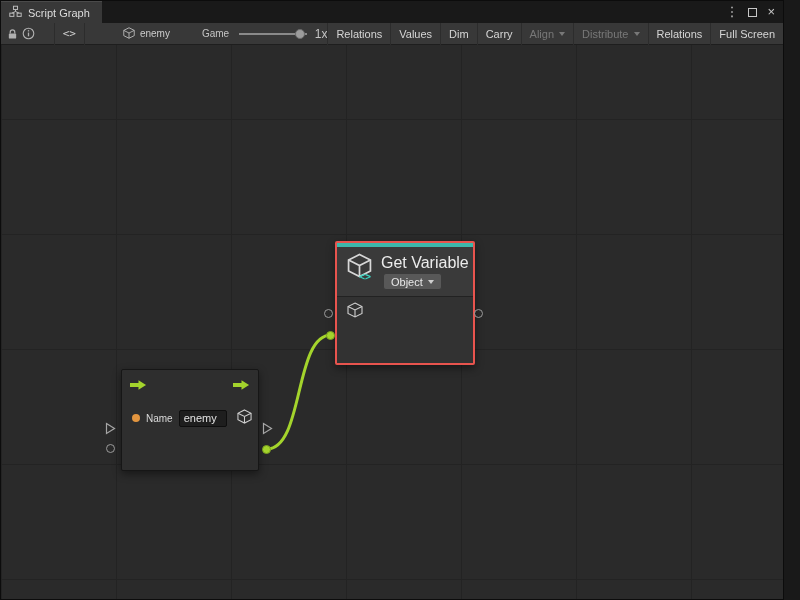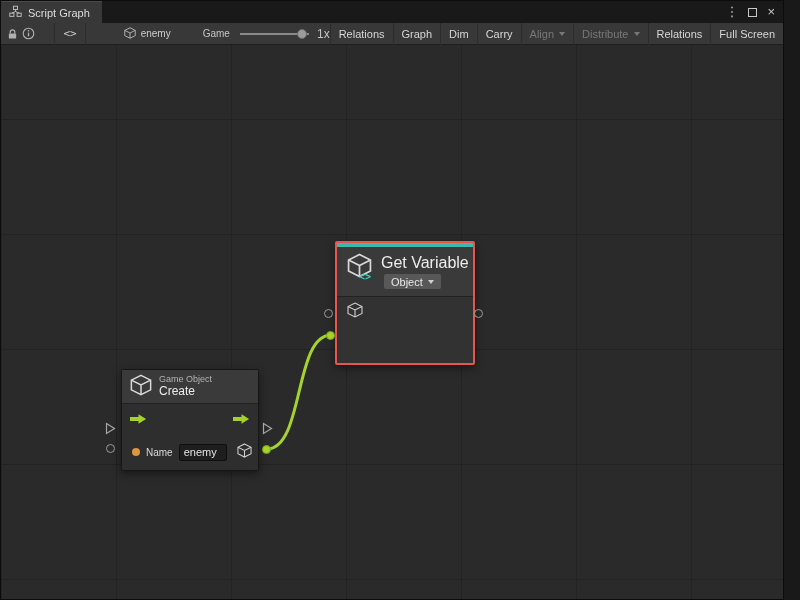--- a/index.html
+++ b/index.html
@@ -137,21 +137,21 @@
       <span class="track"></span>
       <span class="thumb"></span>
     </span>
     <span class="zoom-value" style="font-size:12px;">1x</span>
 
     <div class="tb-buttons">
       <div class="tb-btn">
           <span>Relations</span>
         </div>
       <div class="tb-btn">
-          <span>Graph</span>
+          <span>Values</span>
         </div>
       <div class="tb-btn">
           <span>Dim</span>
         </div>
       <div class="tb-btn">
           <span>Carry</span>
         </div>
       <div class="tb-btn disabled">
           <span>Align</span>
           <span class="caret"></span>
@@ -169,34 +169,20 @@
     </div>
   </div>
 
   <div class="canvas">
 
     <svg class="wire-svg">
       <path d="M 266 404 C 303 404, 293 290, 330 290" fill="none" stroke="#a4d42c" stroke-width="3" stroke-linecap="round"></path>
     </svg>
 
     <div class="node node-create">
-      <div class="node-header">
-        <span>
-          <svg width="22" height="22" viewBox="0 0 16 16">
-              <g fill="none" stroke="#d8d8d8" stroke-width="1.1">
-                <path d="M8 1 L15 4.5 V11.5 L8 15 L1 11.5 V4.5 Z"></path>
-                <path d="M1 4.5 L8 8 L15 4.5 M8 8 V15"></path>
-              </g>
-            </svg>
-        </span>
-        <span class="nc-titles">
-          <span class="nc-cat">Game Object</span>
-          <span class="nc-title">Create</span>
-        </span>
-      </div>
       <div class="flow-row">
         <span>
           <svg width="17" height="12" viewBox="0 0 18 12">
               <path d="M0 4 H9 V1 L17 6 L9 11 V8 H0 Z" fill="#a4d42c"></path>
             </svg>
         </span>
         <span>
           <svg width="17" height="12" viewBox="0 0 18 12">
               <path d="M0 4 H9 V1 L17 6 L9 11 V8 H0 Z" fill="#a4d42c"></path>
             </svg>

